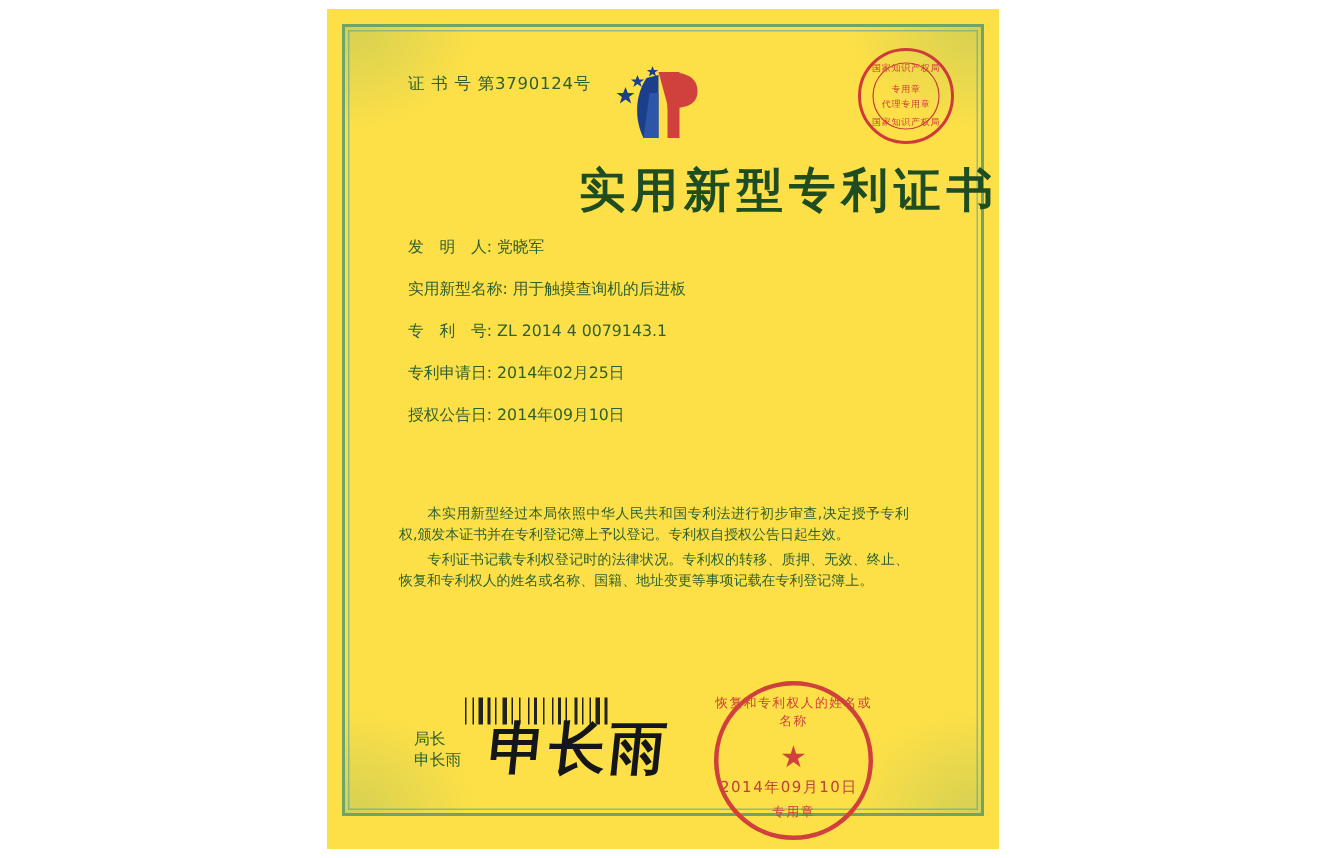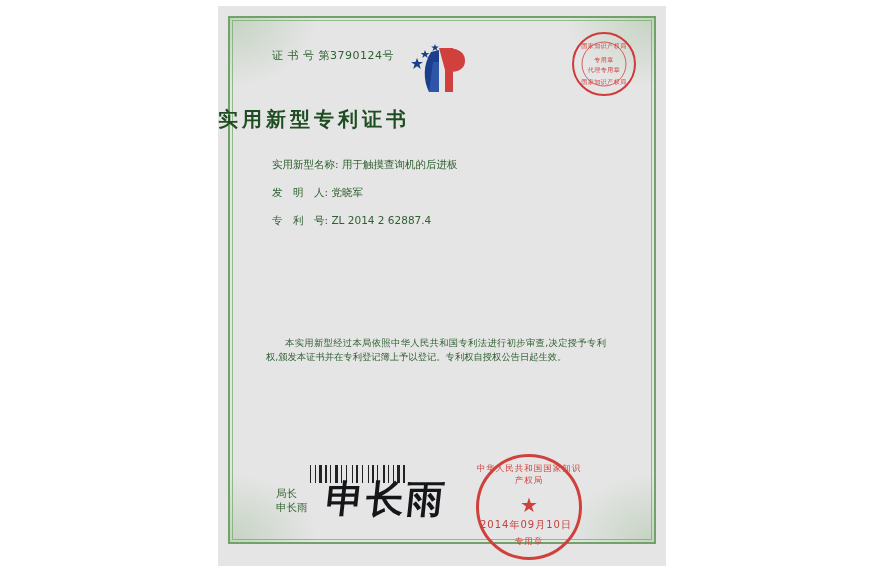--- a/index.html
+++ b/index.html
@@ -19,21 +19,21 @@
     height: 572px;
     background: #ffffff;
   }
   
   .sheet {
     position: absolute;
     left: 218px;
     top: 6px;
     width: 448px;
     height: 560px;
-    background: #e5e5e5;
+    background: #fde047;
   }
   
   .border-outer {
     position: absolute;
     left: 10px;
     top: 10px;
     right: 10px;
     bottom: 22px;
     border: 2px solid #6fa368;
   }
@@ -89,22 +89,22 @@
     color: #cf3b3b;
     font-size: 6px;
     line-height: 8px;
     font-family: "DejaVu Sans", sans-serif;
     letter-spacing: .5px;
   }
   .title {
     position: absolute;
     left: 0; right: 0;
     top: 100px;
-    text-align: left;
-    font-size: 20px;
+    text-align: right;
+    font-size: 31px;
     font-weight: bold;
     letter-spacing: 4px;
     color: #1f4d22;
     font-family: "DejaVu Sans", sans-serif;
   }
   .fields {
     position: absolute;
     left: 54px;
     top: 152px;
     right: 46px;
@@ -258,35 +258,44 @@
       <div class="sealtxt" style="top:12px;">国家知识产权局</div>
       <div class="sealtxt" style="top:26px;">专用章</div>
       <div class="sealtxt" style="top:36px;">代理专用章</div>
       <div class="sealtxt" style="top:48px;">国家知识产权局</div>
     </div>
 
     <div class="title">实用新型专利证书</div>
 
     <div class="fields">
       <div class="field">
+        <span class="lbl">发　明　人:</span>
+        <span class="val">党晓军</span>
+      </div>
+      <div class="field">
         <span class="lbl">实用新型名称:</span>
         <span class="val">用于触摸查询机的后进板</span>
       </div>
       <div class="field">
-        <span class="lbl">发　明　人:</span>
-        <span class="val">党晓军</span>
-      </div>
-      <div class="field">
         <span class="lbl">专　利　号:</span>
-        <span class="val">ZL 2014 2 62887.4</span>
+        <span class="val">ZL 2014 4 0079143.1</span>
+      </div>
+      <div class="field">
+        <span class="lbl">专利申请日:</span>
+        <span class="val">2014年02月25日</span>
+      </div>
+      <div class="field">
+        <span class="lbl">授权公告日:</span>
+        <span class="val">2014年09月10日</span>
       </div>
     </div>
 
     <div class="body-text">
       <p>本实用新型经过本局依照中华人民共和国专利法进行初步审查,决定授予专利权,颁发本证书并在专利登记簿上予以登记。专利权自授权公告日起生效。</p>
+      <p>专利证书记载专利权登记时的法律状况。专利权的转移、质押、无效、终止、恢复和专利权人的姓名或名称、国籍、地址变更等事项记载在专利登记簿上。</p>
     </div>
 
     <div class="barcode">
         <i style="left: 0px; width: 1px;"></i>
         <i style="left: 5px; width: 1px;"></i>
         <i style="left: 9px; width: 3px;"></i>
         <i style="left: 15px; width: 2px;"></i>
         <i style="left: 20px; width: 1px;"></i>
         <i style="left: 25px; width: 3px;"></i>
         <i style="left: 31px; width: 1px;"></i>
@@ -305,20 +314,20 @@
       </div>
 
     <div class="sig-block">
       <div>局长</div>
       <div>申长雨</div>
     </div>
     <div class="signature">申长雨</div>
 
     <div class="seal-main">
       <div class="ring"></div>
-      <div class="arc-top">中华人民共和国国家知识产权局</div>
+      <div class="arc-top">恢复和专利权人的姓名或名称</div>
       <div class="star">★</div>
       <div class="arc-bottom">专用章</div>
     </div>
     <div class="seal-date">2014年09月10日</div>
 
   </div>
 </div>
 
 </body></html>

